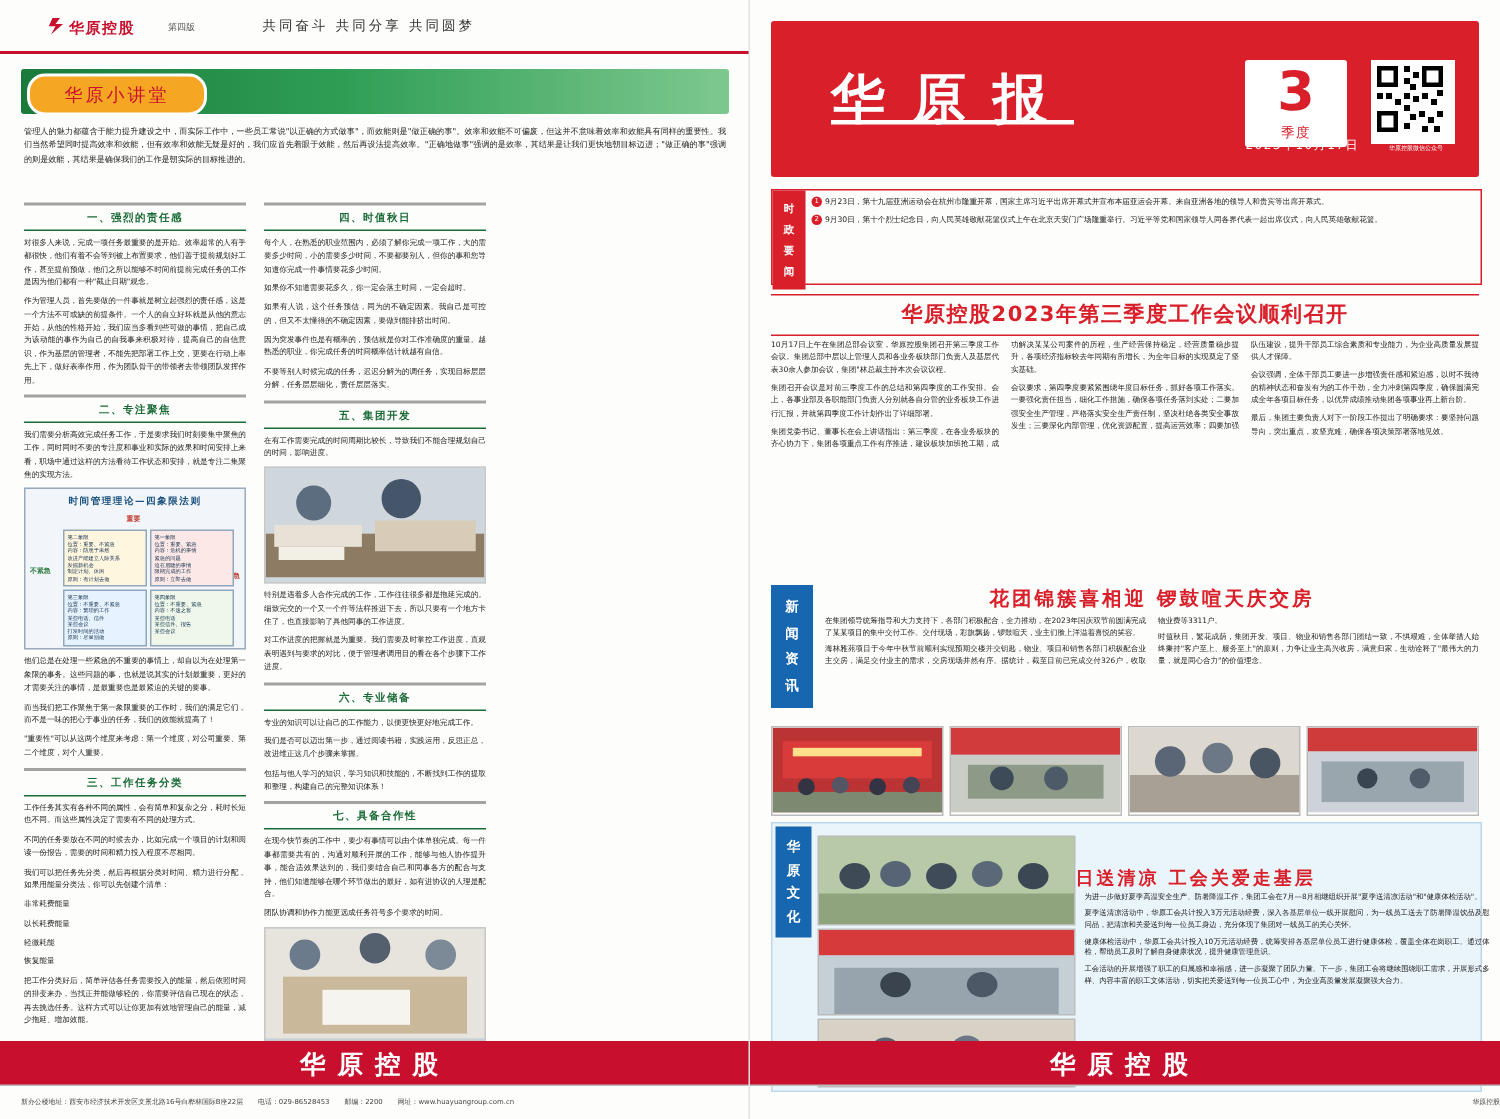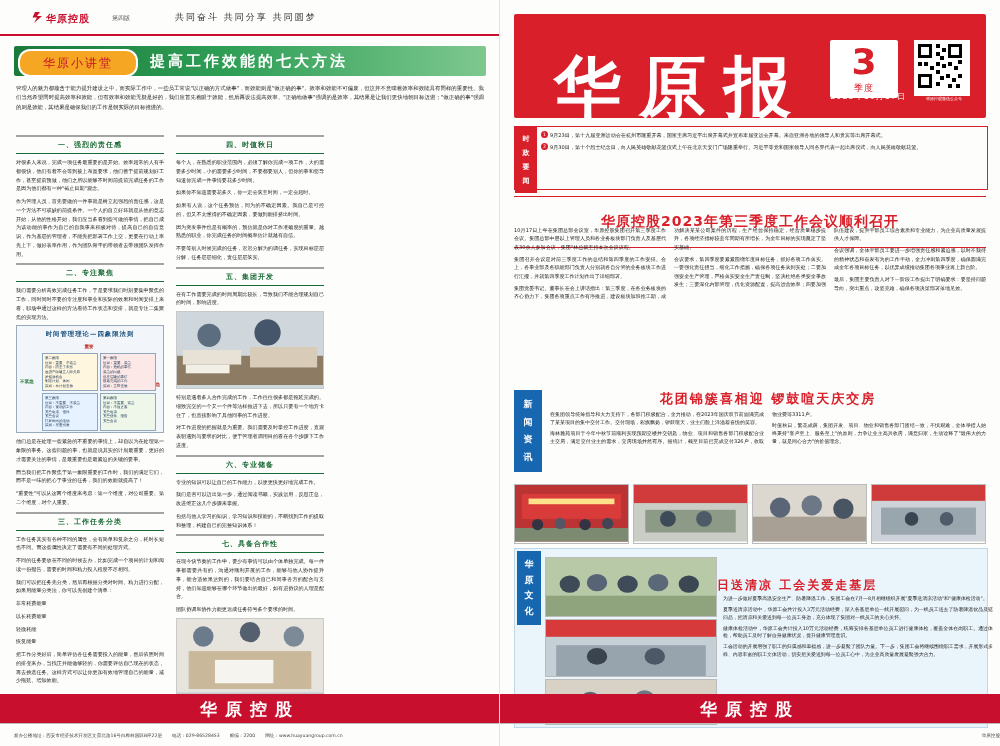--- a/index.html
+++ b/index.html
@@ -59,40 +59,40 @@
   
   .lp-bottombar{position:absolute;left:0;bottom:22px;width:500px;height:30px;background:#c8102e;
     display:flex;align-items:center;justify-content:center;}
   .lp-bottombar span{font-size:17px;font-weight:bold;color:#fff;letter-spacing:8px;}
   .lp-footer{position:absolute;left:0;bottom:0;width:500px;height:22px;border-top:1px solid #bbb;
     font-size:4.6px;color:#444;display:flex;align-items:center;padding-left:14px;gap:10px;}
 
   
   .right-page{position:absolute;left:500px;top:0;width:500px;height:746px;background:#fdfdfb;}
   .masthead{position:absolute;left:14px;top:14px;width:472px;height:104px;background:#d81f2a;border-radius:2px;}
-  .mast-title{position:absolute;left:40px;top:28px;font-size:67px;font-weight:bold;color:#fff;letter-spacing:18px;
-    font-family:"DejaVu Serif","Liberation Serif",serif;}
+  .mast-title{position:absolute;left:40px;top:28px;font-size:36px;font-weight:bold;color:#fff;letter-spacing:18px;
+    font-family:"DejaVu Serif","Liberation Serif",serif;text-decoration:underline;}
   .mast-qbox{position:absolute;right:88px;top:26px;width:68px;height:58px;background:#fff;border-radius:2px;
     display:flex;flex-direction:column;align-items:center;justify-content:center;}
   .mast-q{font-size:36px;font-weight:bold;color:#d81f2a;line-height:1;}
   .mast-qlabel{font-size:9px;color:#d81f2a;margin-top:2px;letter-spacing:1px;}
   .mast-date{position:absolute;right:80px;bottom:16px;font-size:8px;color:#fff;letter-spacing:1px;}
   .qr{position:absolute;right:16px;top:26px;width:52px;height:52px;background:#fff;padding:2px;}
   .qr-caption{position:absolute;right:10px;top:82px;font-size:4px;color:#fff;text-align:center;width:64px;line-height:1.3;}
 
   .news-strip{position:absolute;left:14px;top:126px;width:472px;height:62px;border:1px solid #d81f2a;}
   .news-tag{position:absolute;left:0;top:0;width:22px;height:60px;background:#d81f2a;color:#fff;
     font-size:7px;font-weight:bold;display:flex;flex-direction:column;align-items:center;justify-content:space-evenly;padding:3px 0;letter-spacing:0;}
   .news-items{position:absolute;left:26px;top:4px;right:4px;font-size:5.1px;line-height:1.6;color:#222;}
   .num{display:inline-block;width:7px;height:7px;border-radius:50%;background:#d81f2a;color:#fff;
     font-size:4.6px;text-align:center;line-height:7px;margin-right:2px;vertical-align:1px;}
 
   .red-headline{position:absolute;left:14px;top:196px;width:472px;text-align:center;
     font-size:14px;font-weight:bold;color:#d81f2a;letter-spacing:1px;
-    border-top:1.5px solid #d81f2a;border-bottom:1.5px solid #d81f2a;padding:16px 0;}
+    border-top:1.5px solid #d81f2a;border-bottom:1.5px solid #d81f2a;padding:4px 0;}
 
   .rp-body{position:absolute;left:14px;top:226px;width:472px;font-size:5.05px;line-height:1.68;text-align:justify;color:#222;}
   .rp-body p{margin:0 0 3.5px;}
 
   .feature{position:absolute;left:14px;top:390px;width:472px;}
   .feat-tag{position:absolute;left:0;top:0;width:28px;height:74px;background:#1766b0;color:#fff;
     font-size:9px;font-weight:bold;display:flex;flex-direction:column;align-items:center;justify-content:space-evenly;padding:4px 0;}
   .feat-title{position:absolute;left:36px;top:0;right:0;text-align:center;font-size:13px;font-weight:bold;color:#d81f2a;letter-spacing:2px;}
   .feat-body{position:absolute;left:36px;top:20px;right:0;font-size:5.0px;line-height:1.62;text-align:justify;color:#222;}
   .feat-body p{margin:0 0 3px;}
@@ -125,21 +125,20 @@
       <svg class="lp-logo-mark" viewBox="0 0 12 11">
         <polygon points="0,0 5,0 2.5,5.5 7,5.5 4,11 12,4 7,4 10,0" fill="#c8102e"></polygon>
       </svg>
       <div class="lp-logo">华原控股</div>
       <div class="lp-edition">第四版</div>
       <div class="lp-slogan">共同奋斗  共同分享  共同圆梦</div>
     </div>
 
     <div class="lp-banner"></div>
     <div class="lp-banner-badge">华原小讲堂</div>
-    <div class="lp-banner-title">提高工作效能的七大方法</div>
 
     <div class="lp-lead">管理人的魅力都蕴含于能力提升建设之中，而实际工作中，一些员工常说"以正确的方式做事"，而效能则是"做正确的事"。效率和效能不可偏废，但这并不意味着效率和效能具有同样的重要性。我们当然希望同时提高效率和效能，但有效率和效能无疑是好的，我们应首先着眼于效能，然后再设法提高效率。"正确地做事"强调的是效率，其结果是让我们更快地朝目标迈进；"做正确的事"强调的则是效能，其结果是确保我们的工作是朝实际的目标推进的。</div>
 
     <div class="col" style="left:16px;top:130px;width:148px;">
       <div class="sec-head">一、强烈的责任感</div>
       <p class="para">对很多人来说，完成一项任务最重要的是开始。效率超常的人有手都很快，他们有着不会等到被上布置要求，他们善于提前规划好工作，甚至提前预做，他们之所以能够不时间前提前完成任务的工作是因为他们都有一种"截止日期"观念。</p>
       <p class="para">作为管理人员，首先要做的一件事就是树立起强烈的责任感，这是一个方法不可或缺的前提条件。一个人的自立好坏就是从他的意志开始，从他的性格开始，我们应当多看到些可做的事情，把自己成为该动能的事作为自己的自我事来积极对待，提高自己的自信意识，作为基层的管理者，不能先把部署工作上交，更要在行动上率先上下，做好表率作用，作为团队骨干的带领者去带领团队发挥作用。</p>
 
       <div class="sec-head">二、专注聚焦</div>
       <p class="para">我们需要分析高效完成任务工作，于是要求我们时刻要集中聚焦的工作，同时同时不要的专注度和事业和实际的效果和时间安排上来看，职场中通过这样的方法看待工作状态和安排，就是专注二集聚焦的实现方法。</p>

